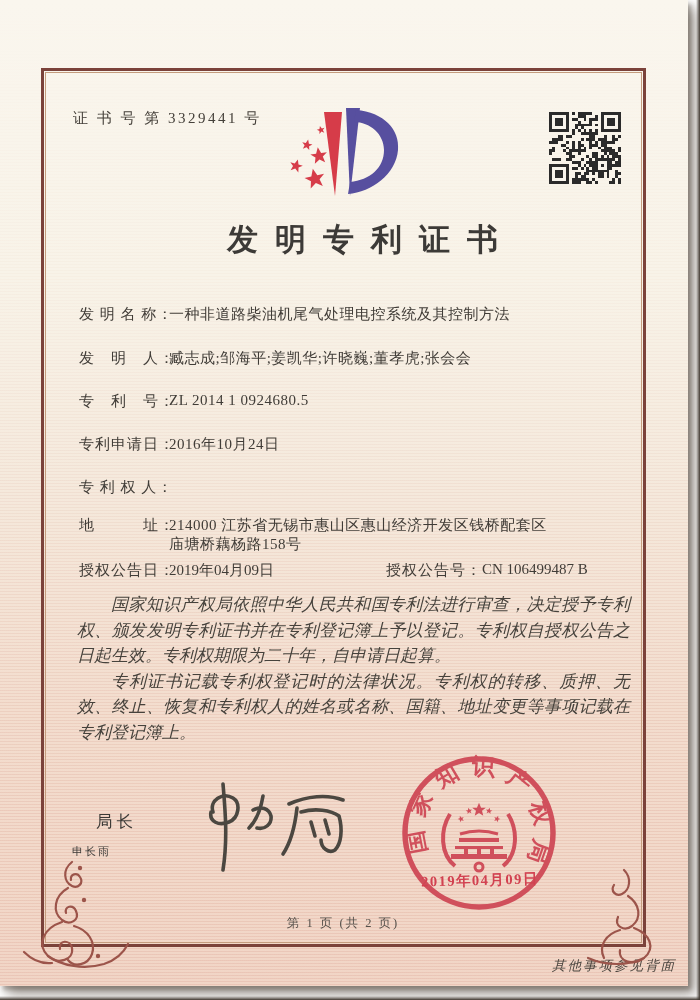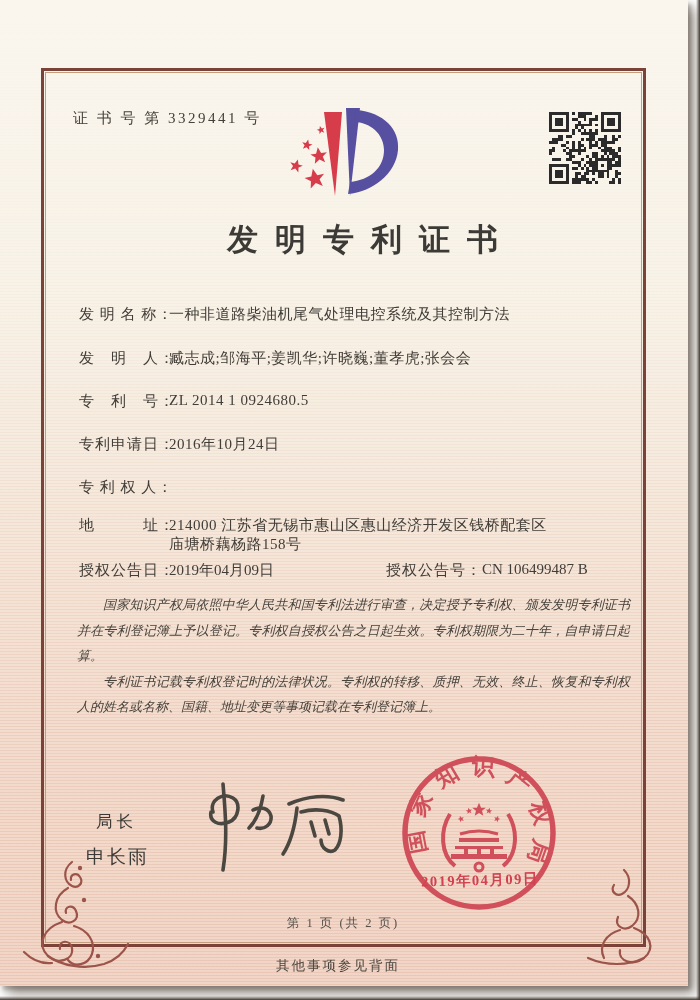--- a/index.html
+++ b/index.html
@@ -29,36 +29,36 @@
            font-size:31px; font-weight:600; color:#3c3a37; letter-spacing:17px; text-indent:17px;margin-left:19px; }
 
   .row { position:absolute; left:79px; right:55px; display:flex; font-size:15px; color:#403c37; }
   .row .lbl { flex:none; width:90px; letter-spacing:1px; white-space:nowrap; }
   .row .val { flex:1; letter-spacing:0.5px; }
   .grant-pair { display:flex; }
   .grant-pair .pair1 { width:307px; display:flex; }
   .grant-pair .pair2 { display:flex;text-align:right; }
   .grant-pair .lbl2 { letter-spacing:1px; white-space:nowrap; }
 
-  .paras { position:absolute; left:77px; right:58px; top:592px; font-size:13px; line-height:25.5px;
+  .paras { position:absolute; left:77px; right:58px; top:592px; font-size:17px; line-height:25.5px;
            color:#46423c; font-style:italic; text-align:justify; }
   .paras p { text-indent:2em; }
 
   .signatory-title { position:absolute; left:96px; top:811px; font-size:16.5px; letter-spacing:4px; color:#3c3a37; }
-  .signatory-name  { position:absolute; left:86px; top:844px; font-size:19px; letter-spacing:2px; color:#3c3a37; }
+  .signatory-name  { position:absolute; left:72px; top:844px; font-size:11px; letter-spacing:2px; color:#3c3a37; }
   .signature { position:absolute; left:183px; top:778px; opacity:0.88; }
 
   .seal-wrap { position:absolute; left:398px; top:752px; width:162px; height:162px; opacity:0.92; }
   .seal-date { position:absolute; left:421px; top:871px; font-size:14.5px; letter-spacing:1.5px;
                color:#d24150; white-space:nowrap; transform:rotate(-1.5deg); font-weight:600; }
 
   .page-info { position:absolute; left:41px; top:915px; width:604px; text-align:center;
                font-size:12.5px; letter-spacing:2px; color:#55504a; }
-  .back-note { position:absolute; left:0; top:957px; width:676px; text-align:center;
-               font-size:13.5px; letter-spacing:2px; color:#4a443e; }
+  .back-note { position:absolute; left:0; top:957px; width:676px; text-align:right;
+               font-size:13.5px; letter-spacing:2px; color:#4a443e; font-style:italic; }
 
   .flourish { position:absolute; z-index:3; }
   .flourish-bl { left:18px; top:856px; }
   .flourish-br { right:20px; top:866px; transform:scaleX(-1); }
 
   .edge-r { position:absolute; right:0; top:0; width:4px; height:1000px;
             background:linear-gradient(90deg, rgba(60,50,42,0), #3f372f); }
   .edge-b { position:absolute; left:0; bottom:0; width:700px; height:4px;
             background:linear-gradient(180deg, rgba(60,50,42,0), #3f372f); }
 </style>

